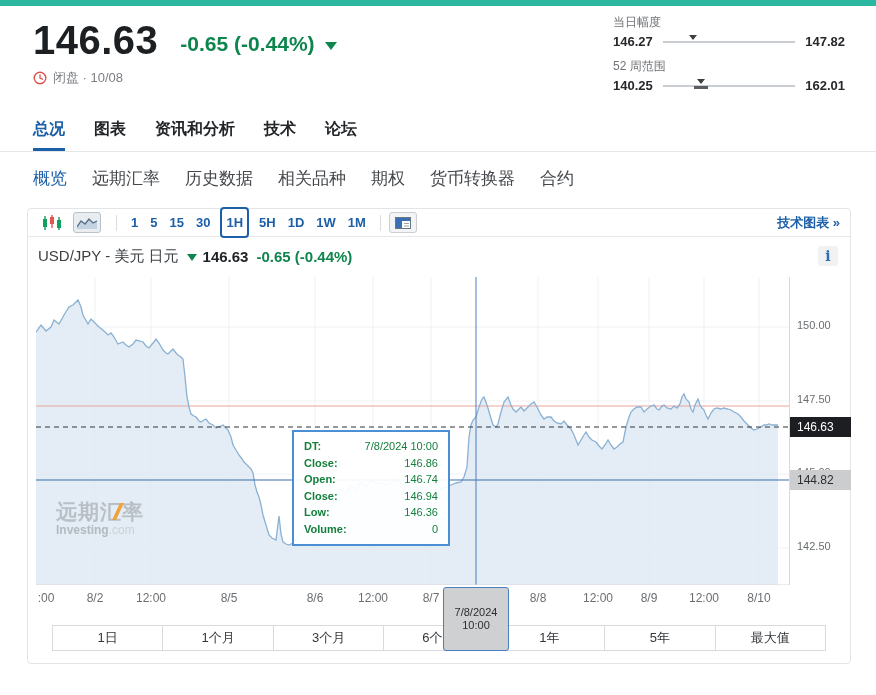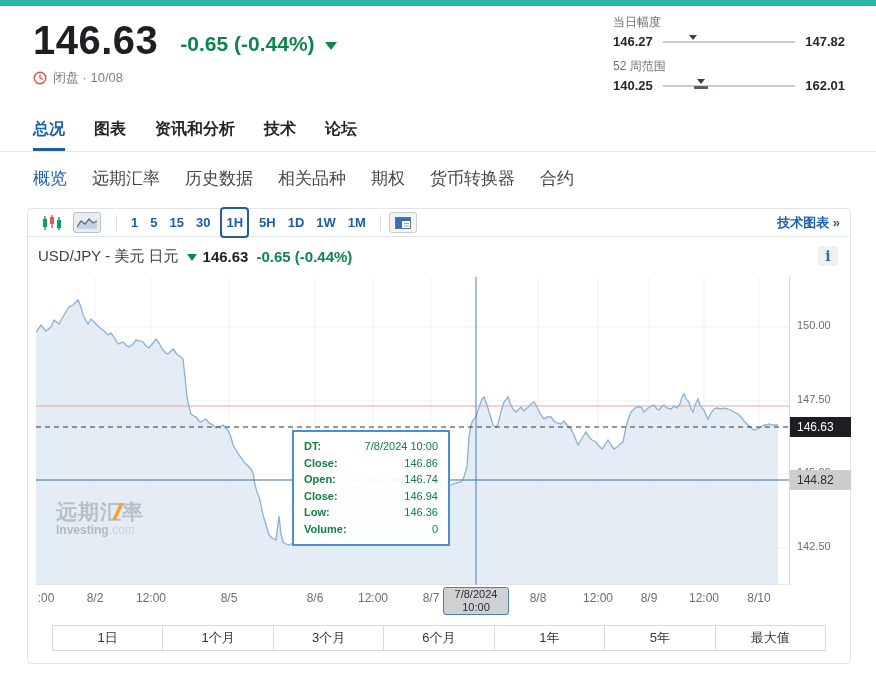--- a/index.html
+++ b/index.html
@@ -60,21 +60,21 @@
 
   .chart-wrap { position:relative; height:342px; }
   .plot-svg { position:absolute; left:8px; top:2px; }
   .y-gutter { position:absolute; left:761px; top:2px; width:61px; height:308px; border-left:1px solid #d7d9db; }
   .y-lab { position:absolute; left:7px; font-size:11px; color:#6b6e71; }
   .badge { position:absolute; left:0; width:61px; font-size:12px; padding:3px 0 3px 7px; }
   .badge.black { background:#1c1e22; color:#fff; }
   .badge.gray { background:#cccdcf; color:#2b2d30; }
   .x-lab { position:absolute; top:316px; width:44px; text-align:center; font-size:12px; color:#6b6e71; }
   .x-badge { position:absolute; top:312px; width:66px; background:#cfd0d2; border:1px solid #4a7cc0;
-    border-radius:3px; text-align:center; font-size:11px; color:#2b2d30; padding:0 0; line-height:13px; }
+    border-radius:3px; text-align:center; font-size:11px; color:#2b2d30; padding:18px 0; line-height:13px; }
 
   .tooltip { position:absolute; left:264px; top:155px; width:158px; background:rgba(255,255,255,.93);
     border:2px solid #4a8fd6; padding:6px 10px 7px; z-index:5; }
   .tt-row { display:flex; justify-content:space-between; font-size:11px; line-height:16.5px; color:#15803d; }
   .tt-row .l { font-weight:700; }
 
   .watermark { position:absolute; left:28px; top:226px; z-index:2; line-height:1; }
   .wm-cn { font-size:21px; font-weight:700; color:#b9bfc6; letter-spacing:1px; position:relative; }
   .wm-cn .orange { position:absolute; left:60px; top:2px; width:4px; height:17px; background:#f0a23c;
     transform:skewX(-25deg); }

